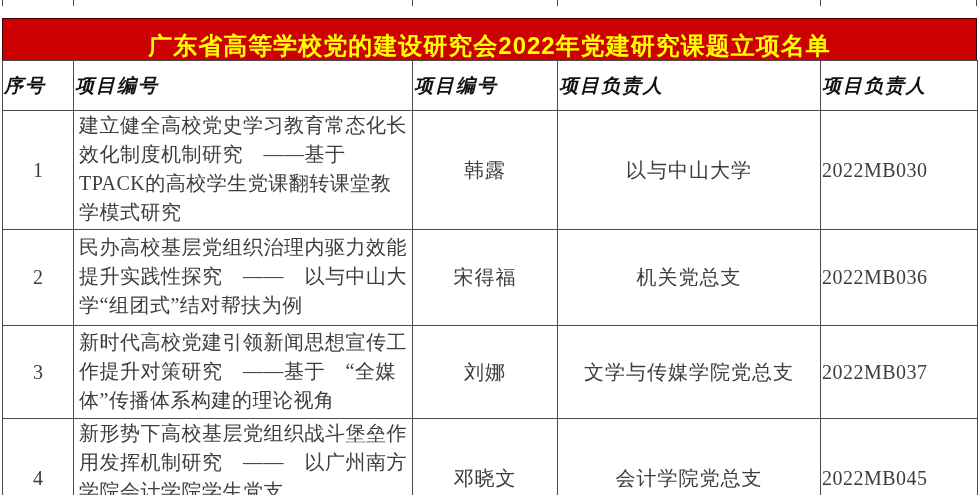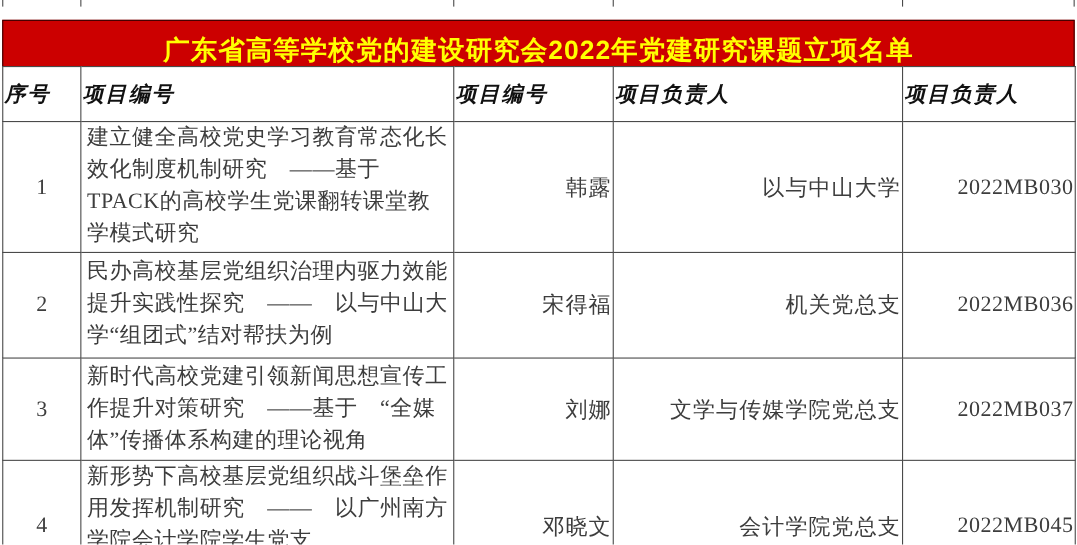--- a/index.html
+++ b/index.html
@@ -48,22 +48,22 @@
   .grid tr.r2{height:96px;}
   .grid tr.r3{height:93px;}
   .grid tr.r4{height:98px;}
   .grid th{
     font-size:19px;font-weight:bold;color:var(--header-text);
     text-align:left;letter-spacing:2px;font-style:italic;
   }
   .grid td{color:var(--body-text);font-size:20px;}
   .c-no{text-align:center;font-size:18px;}
   .c-name{text-align:left;padding:0 2px 2px 5px;line-height:29px;letter-spacing:0.5px;}
-  .c-center{text-align:right;letter-spacing:1px;}
-  .c-code{text-align:right;letter-spacing:0.5px;border-radius:31px;}
+  .c-center{text-align:center;letter-spacing:1px;}
+  .c-code{text-align:left;letter-spacing:0.5px;border-radius:31px;}
 </style>
 </head>
 <body>
 
 <div class="sheet">
 
   <span class="tick" style="left:2px"></span>
   <span class="tick" style="left:73px"></span>
   <span class="tick" style="left:412px"></span>
   <span class="tick" style="left:557px"></span>

